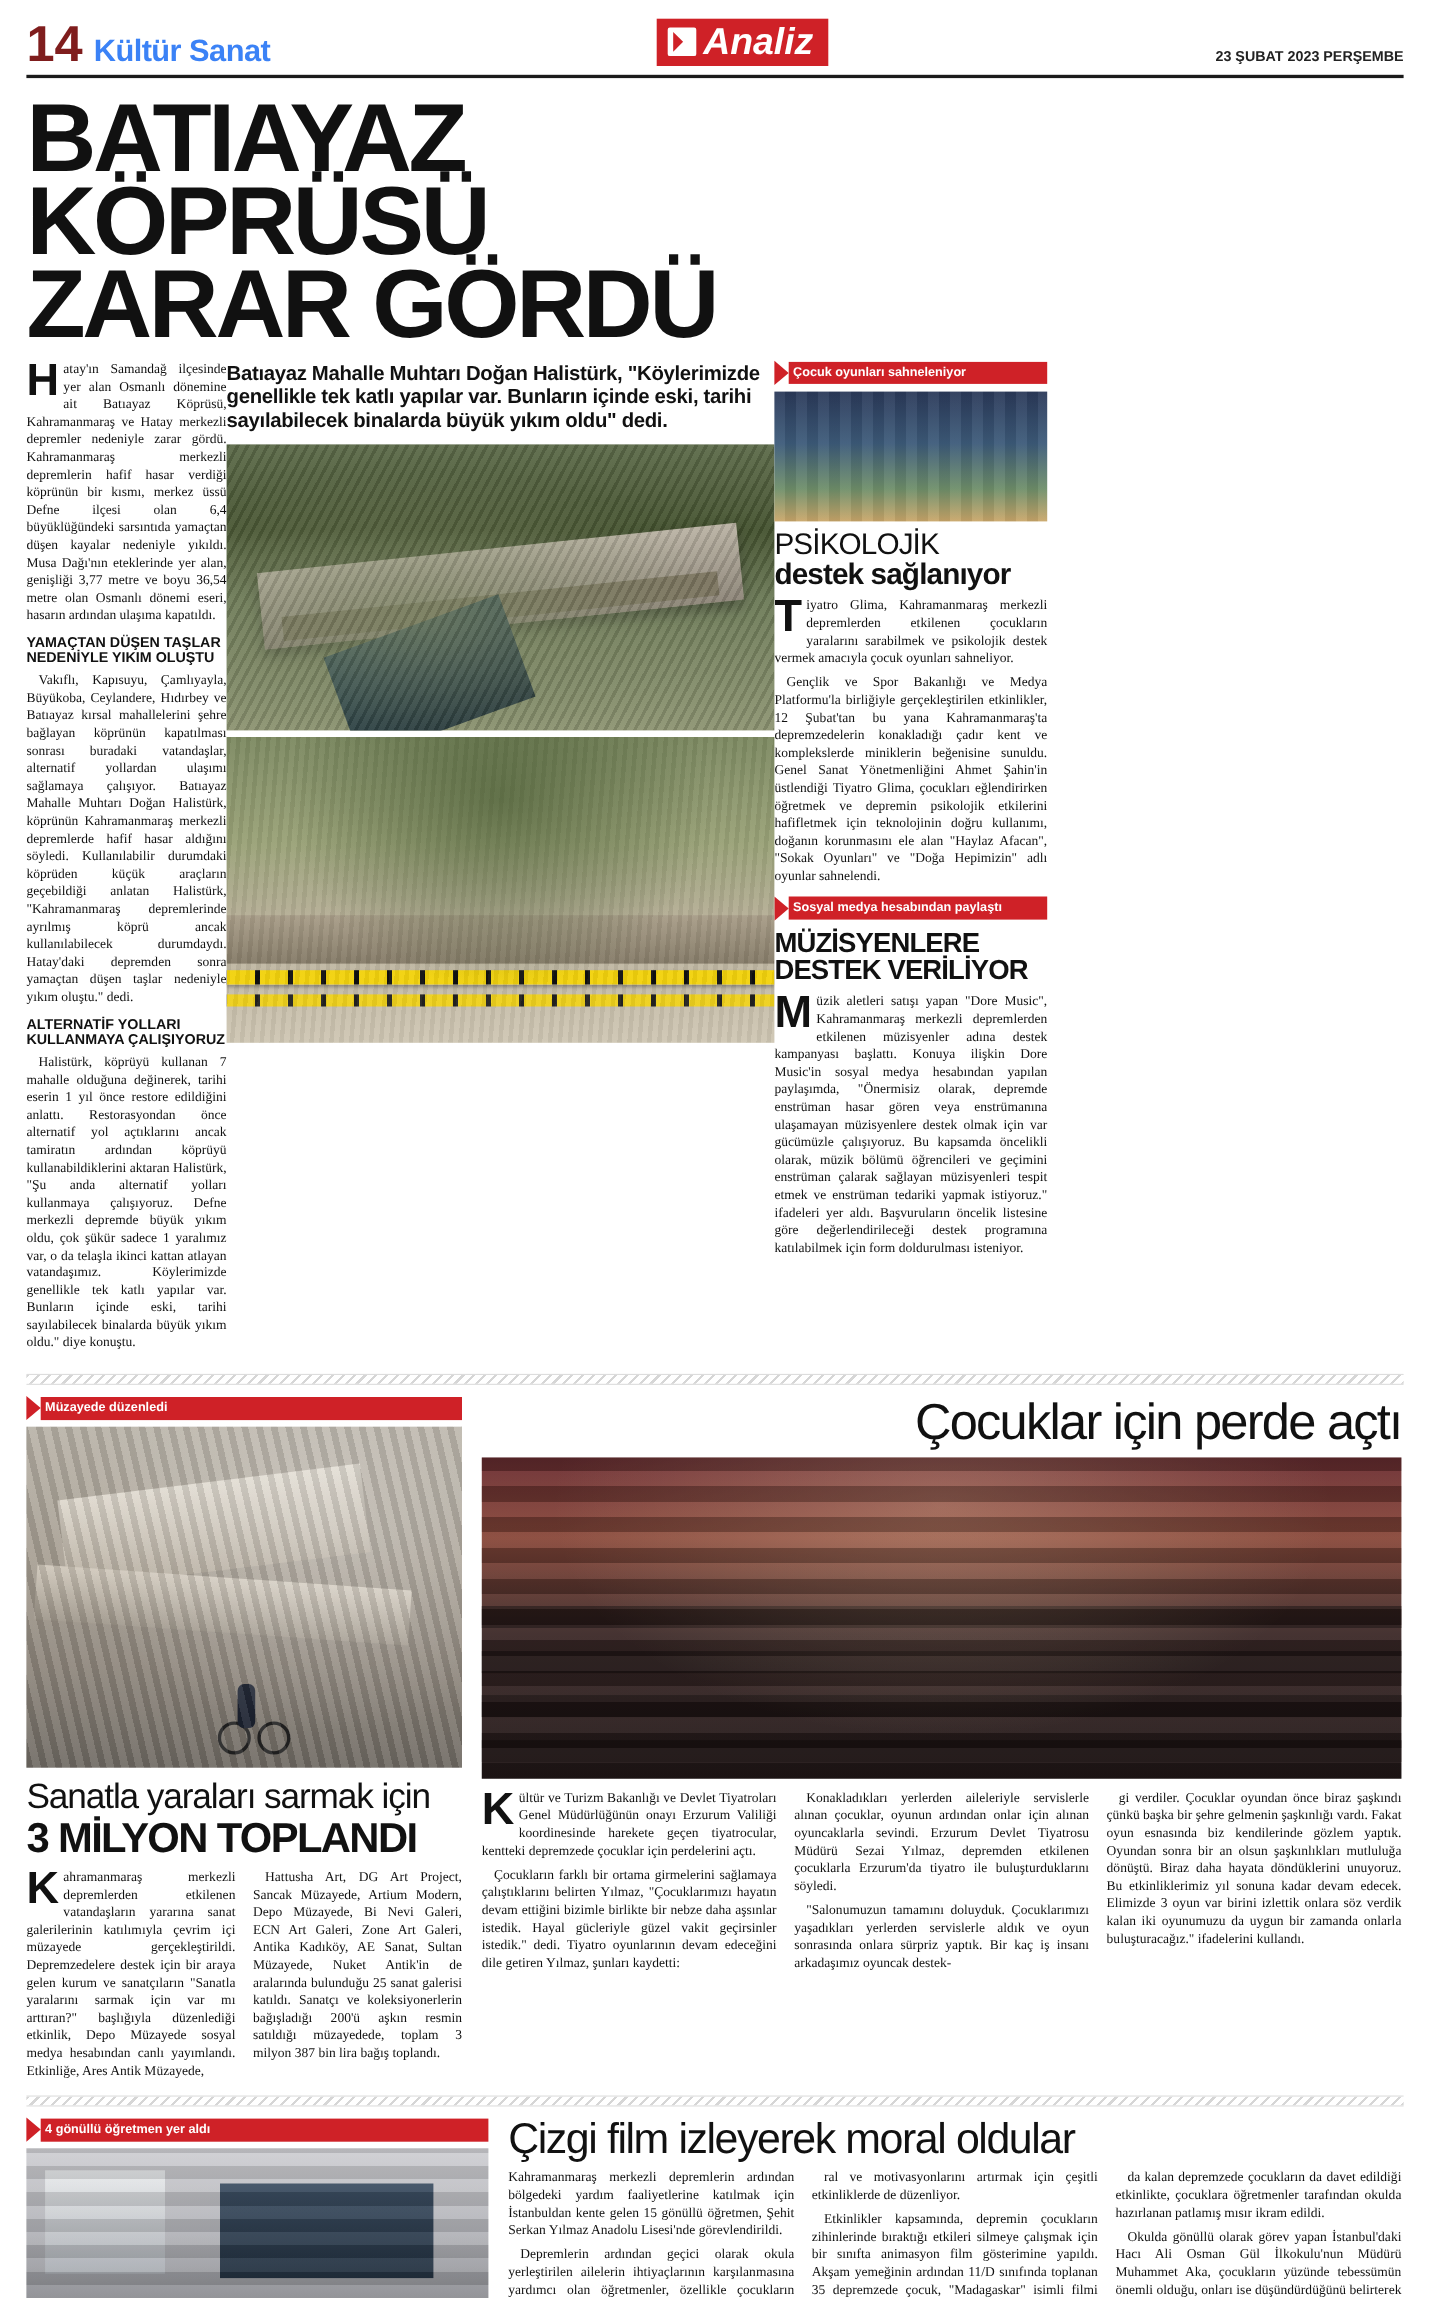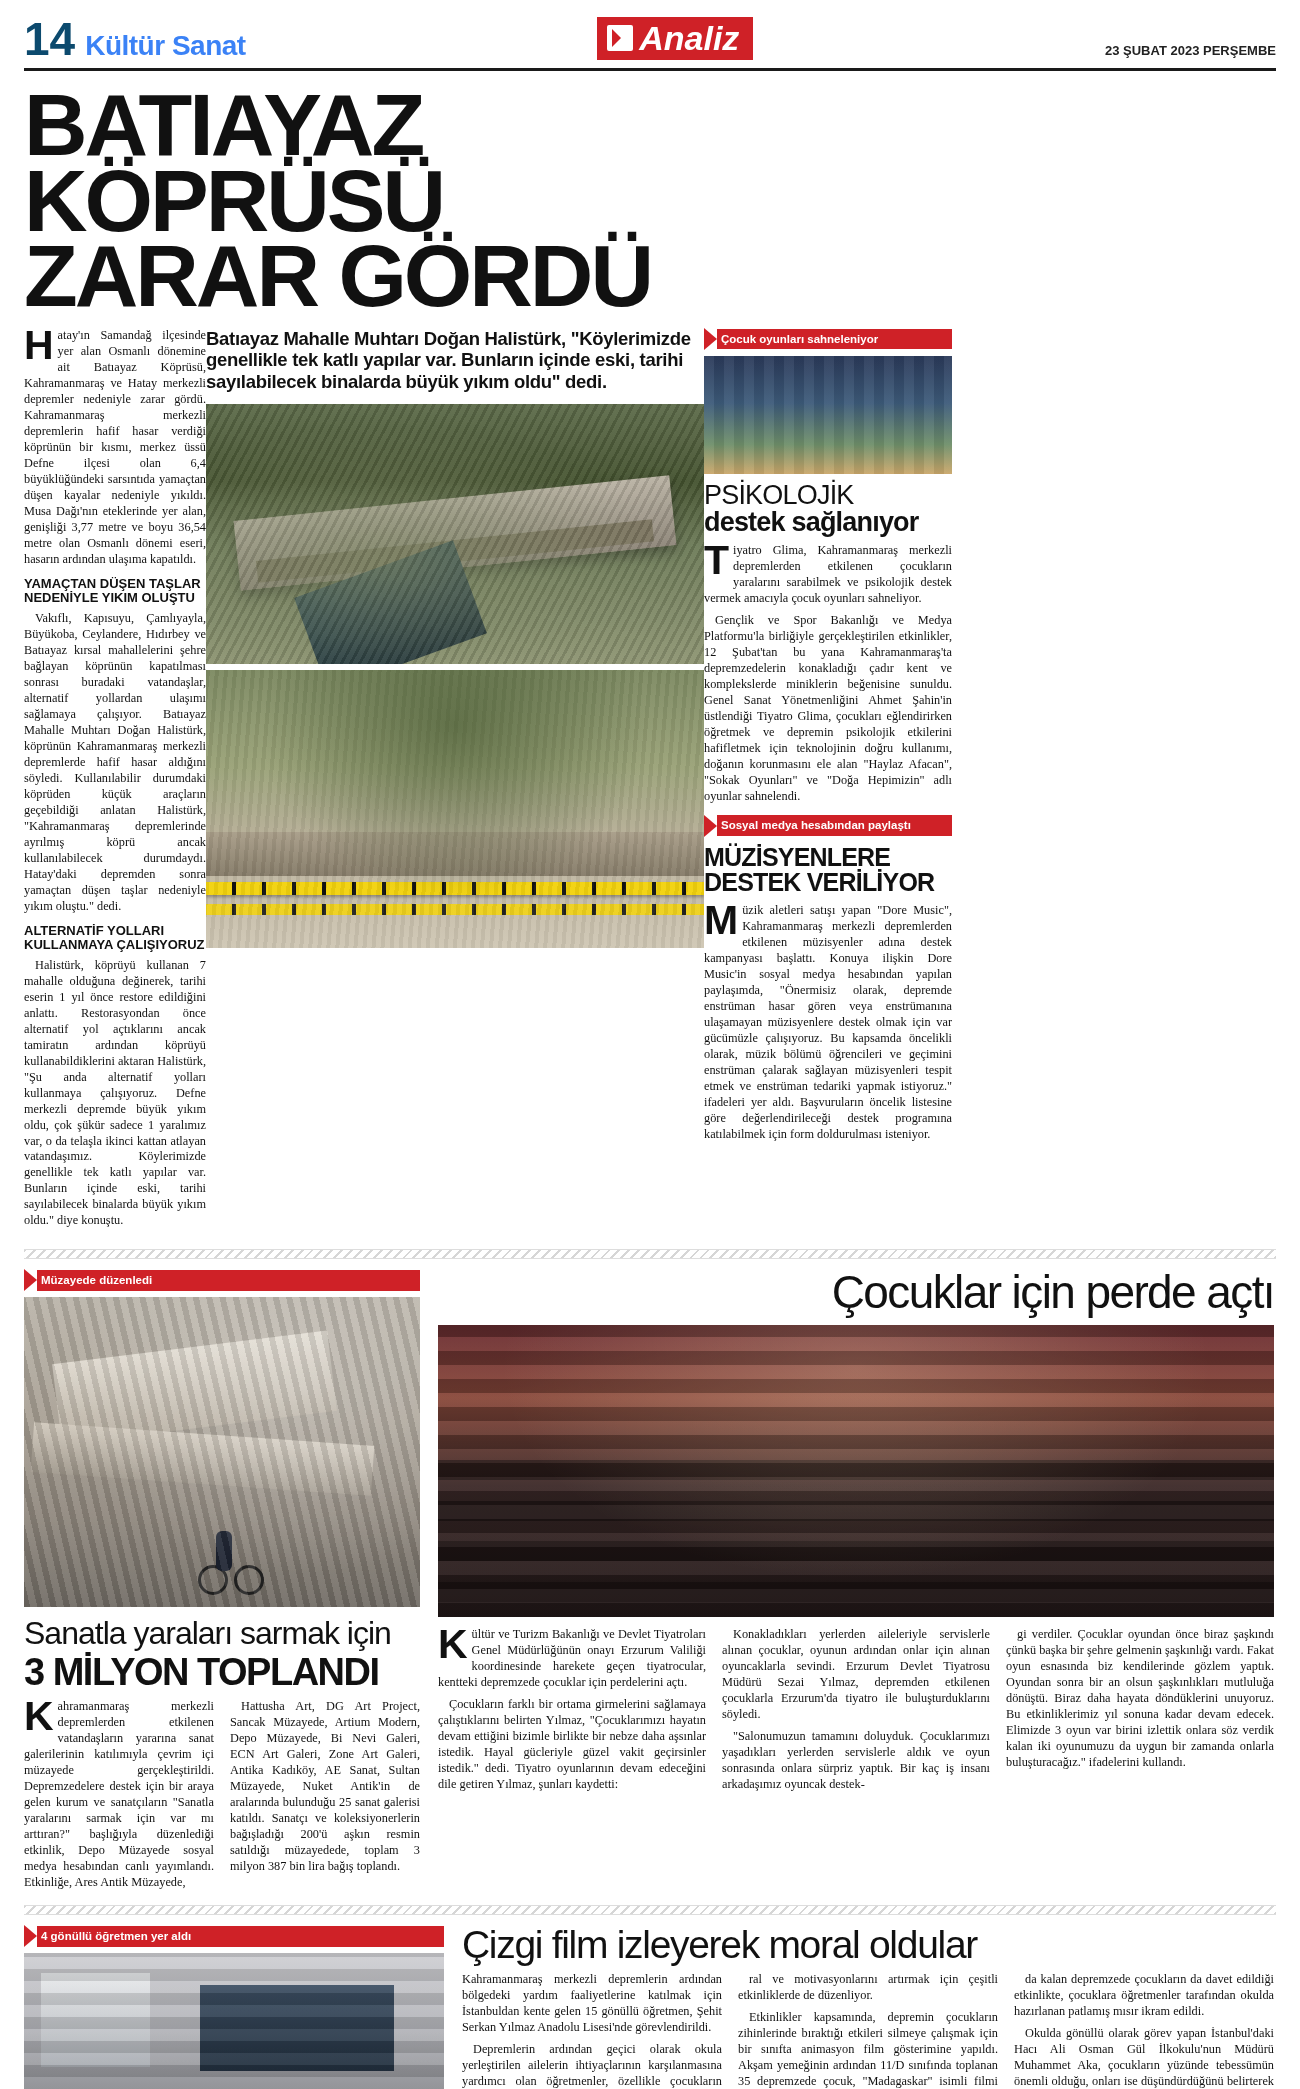--- a/index.html
+++ b/index.html
@@ -10,21 +10,21 @@
     font-family:"Liberation Serif", serif;
     color:#111;
     position:relative;
     overflow:hidden;
   }
   .page { position:relative; width:1300px; height:2089px; padding:0 24px; }
 
   
   .masthead { display:flex; align-items:flex-end; justify-content:space-between; height:62px; padding-top:8px; }
   .mh-left { display:flex; align-items:baseline; gap:10px; }
-  .page-num { font-family:"Liberation Sans", sans-serif; font-weight:bold; font-size:46px; color:#0c4a6e; line-height:1; }
+  .page-num { font-family:"Liberation Sans", sans-serif; font-weight:bold; font-size:46px; color:#7f1d1d; line-height:1; }
   .section-name { font-family:"Liberation Sans", sans-serif; font-weight:bold; font-size:28px; color:#3b82f6; letter-spacing:-0.5px; }
   .logo-wrap { display:flex; flex-direction:column; align-items:flex-start; margin-bottom:2px; }
   .logo-box { background:#cf2127; color:#fff; display:flex; align-items:center; gap:6px; padding:4px 14px 5px 10px; }
   .logo-tag { font-family:"Liberation Sans", sans-serif; font-size:5px; letter-spacing:1px; color:#fff; text-align:center; line-height:1; margin-bottom:1px;}
   .logo-txt { font-family:"Liberation Sans", sans-serif; font-weight:bold; font-style:italic; font-size:34px; line-height:1; }
   .logo-mark { width:26px; height:26px; background:#fff; position:relative; border-radius:2px; }
   .logo-mark:before { content:""; position:absolute; left:5px; top:4px; width:0; height:0; border-left:9px solid #cf2127; border-top:9px solid transparent; border-bottom:9px solid transparent;}
   .mh-date { font-family:"Liberation Sans", sans-serif; font-size:13px; font-weight:bold; color:#222; padding-bottom:4px;}
   .rule { height:3px; background:#1a1a1a; margin-top:6px; }
 

